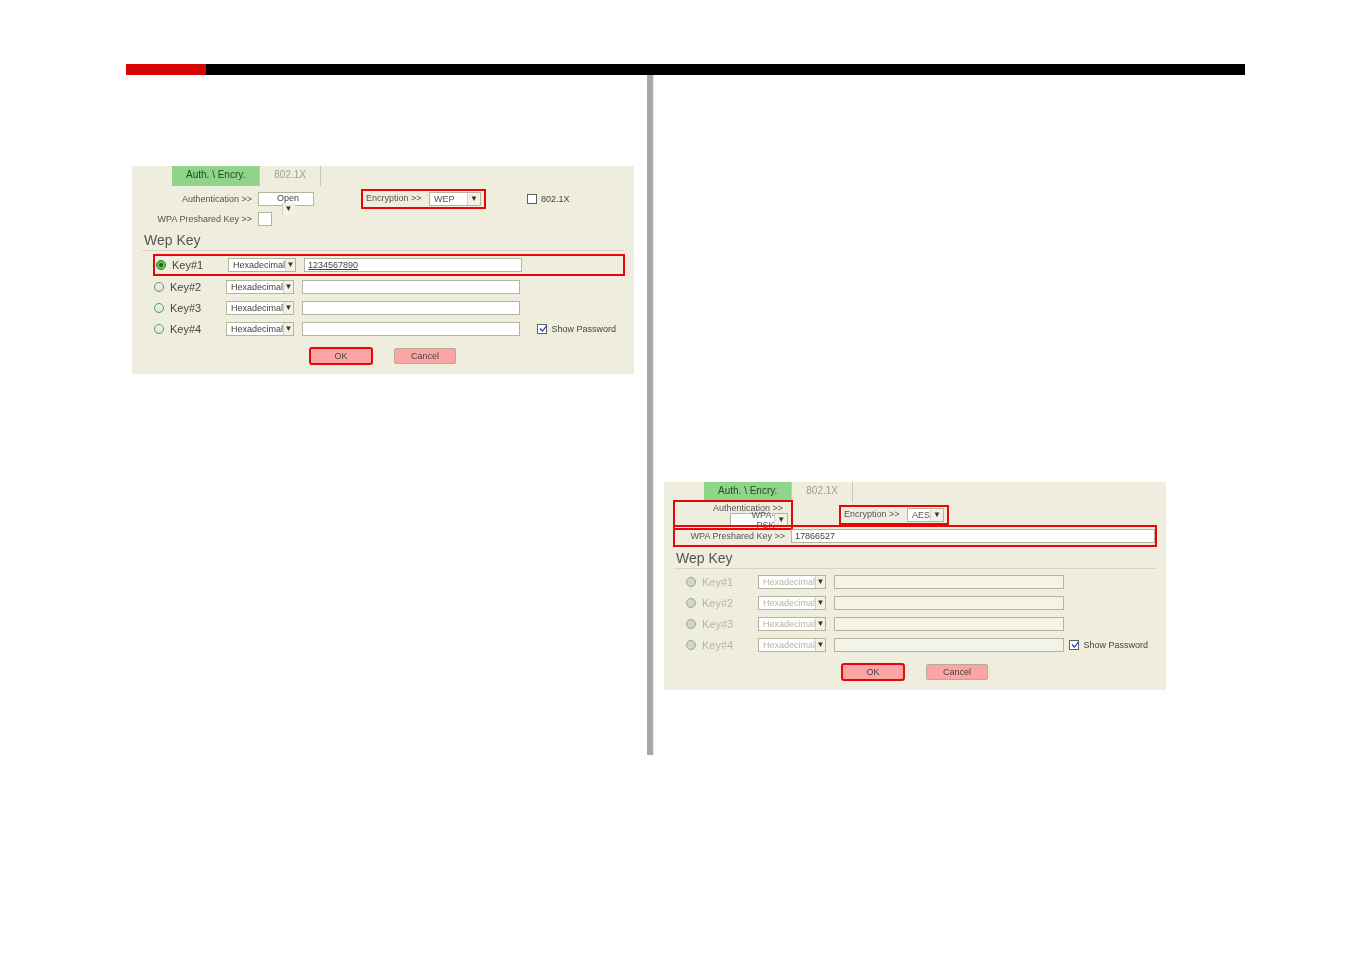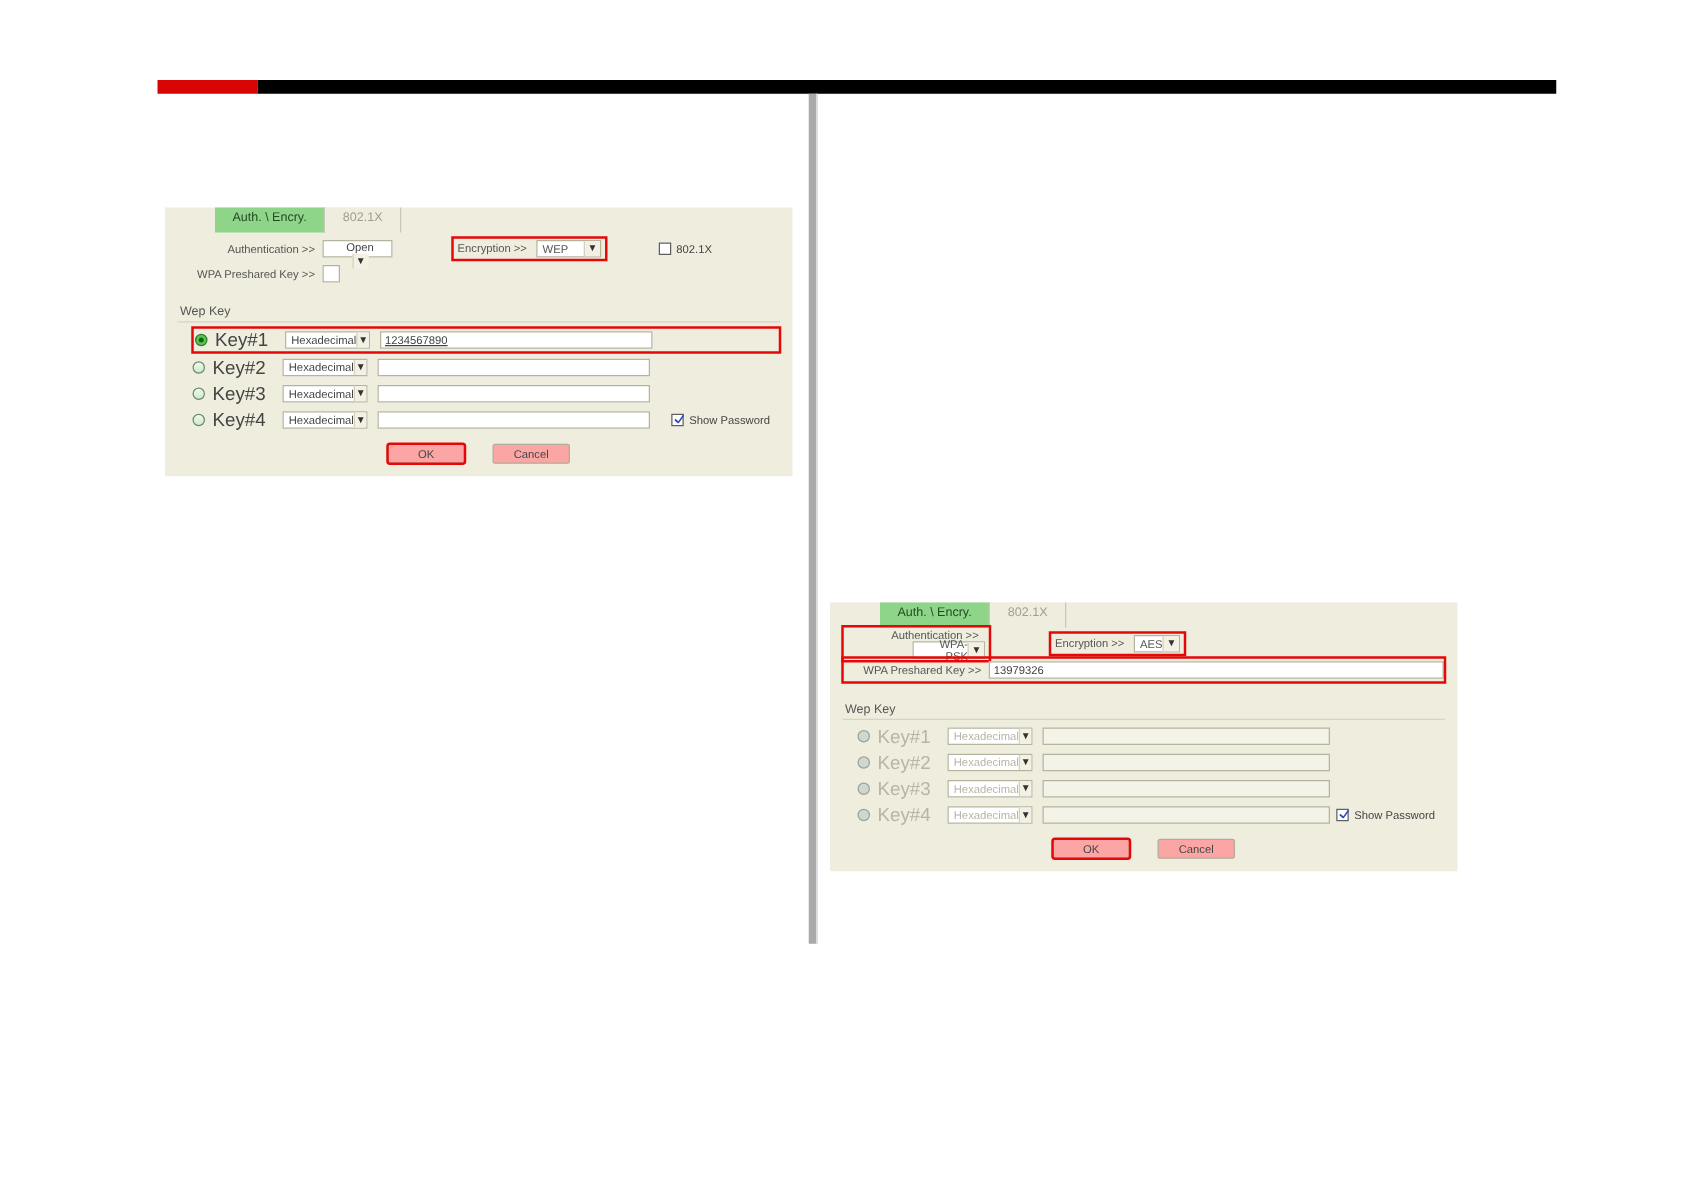--- a/index.html
+++ b/index.html
@@ -129,23 +129,23 @@
     width: 8px;
     height: 8px;
     background: #2b4bbf;
     clip-path: polygon(10% 50%, 0 65%, 40% 100%, 100% 20%, 90% 5%, 40% 75%);
   }
   .checkbox-label {
     margin-left: 4px;
     font-size: 9px;
   }
   .groupbox-title {
-    font-size: 10px;
+    font-size: 14px;
     color: #555;
-    margin: 16px 0 2px 2px;
+    margin: 4px 0 2px 2px;
   }
   .groupbox-line {
     height: 1px;
     background: #d6d4c4;
     margin-bottom: 4px;
   }
   .key-row {
     display: flex;
     align-items: center;
     height: 18px;
@@ -174,21 +174,21 @@
     width: 4px;
     height: 4px;
     background: #1c5f18;
     border-radius: 50%;
   }
   .radio.disabled {
     background: #cfd7cf;
     border-color: #9aa49a;
   }
   .key-label {
-    font-size: 15px;
+    font-size: 11px;
     width: 56px;
   }
   .key-select {
     width: 68px;
   }
   .key-input {
     flex: 1;
     margin-left: 8px;
     text-decoration: underline;
   }
@@ -351,21 +351,21 @@
           &nbsp;
           <span class="select" style="display:inline-flex;width:37px;vertical-align:middle;">
             <span>AES</span>
             <span class="caret">▼</span>
           </span>
         </div>
       </div>
 
       <div class="row outline-red" style="padding:1px;">
         <div class="lbl noshrink">WPA Preshared Key &gt;&gt;</div>
-        <div class="input" style="flex:1;">13979326</div>
+        <div class="input" style="flex:1;">17866527</div>
       </div>
 
       <div class="groupbox-title">Wep Key</div>
       <div class="groupbox-line"></div>
 
       <div style="padding-left:12px; position:relative;">
         <div class="key-row">
           <span class="radio disabled"></span>
           <span class="key-label disabled-text">Key#1</span>
           <div class="select key-select">

